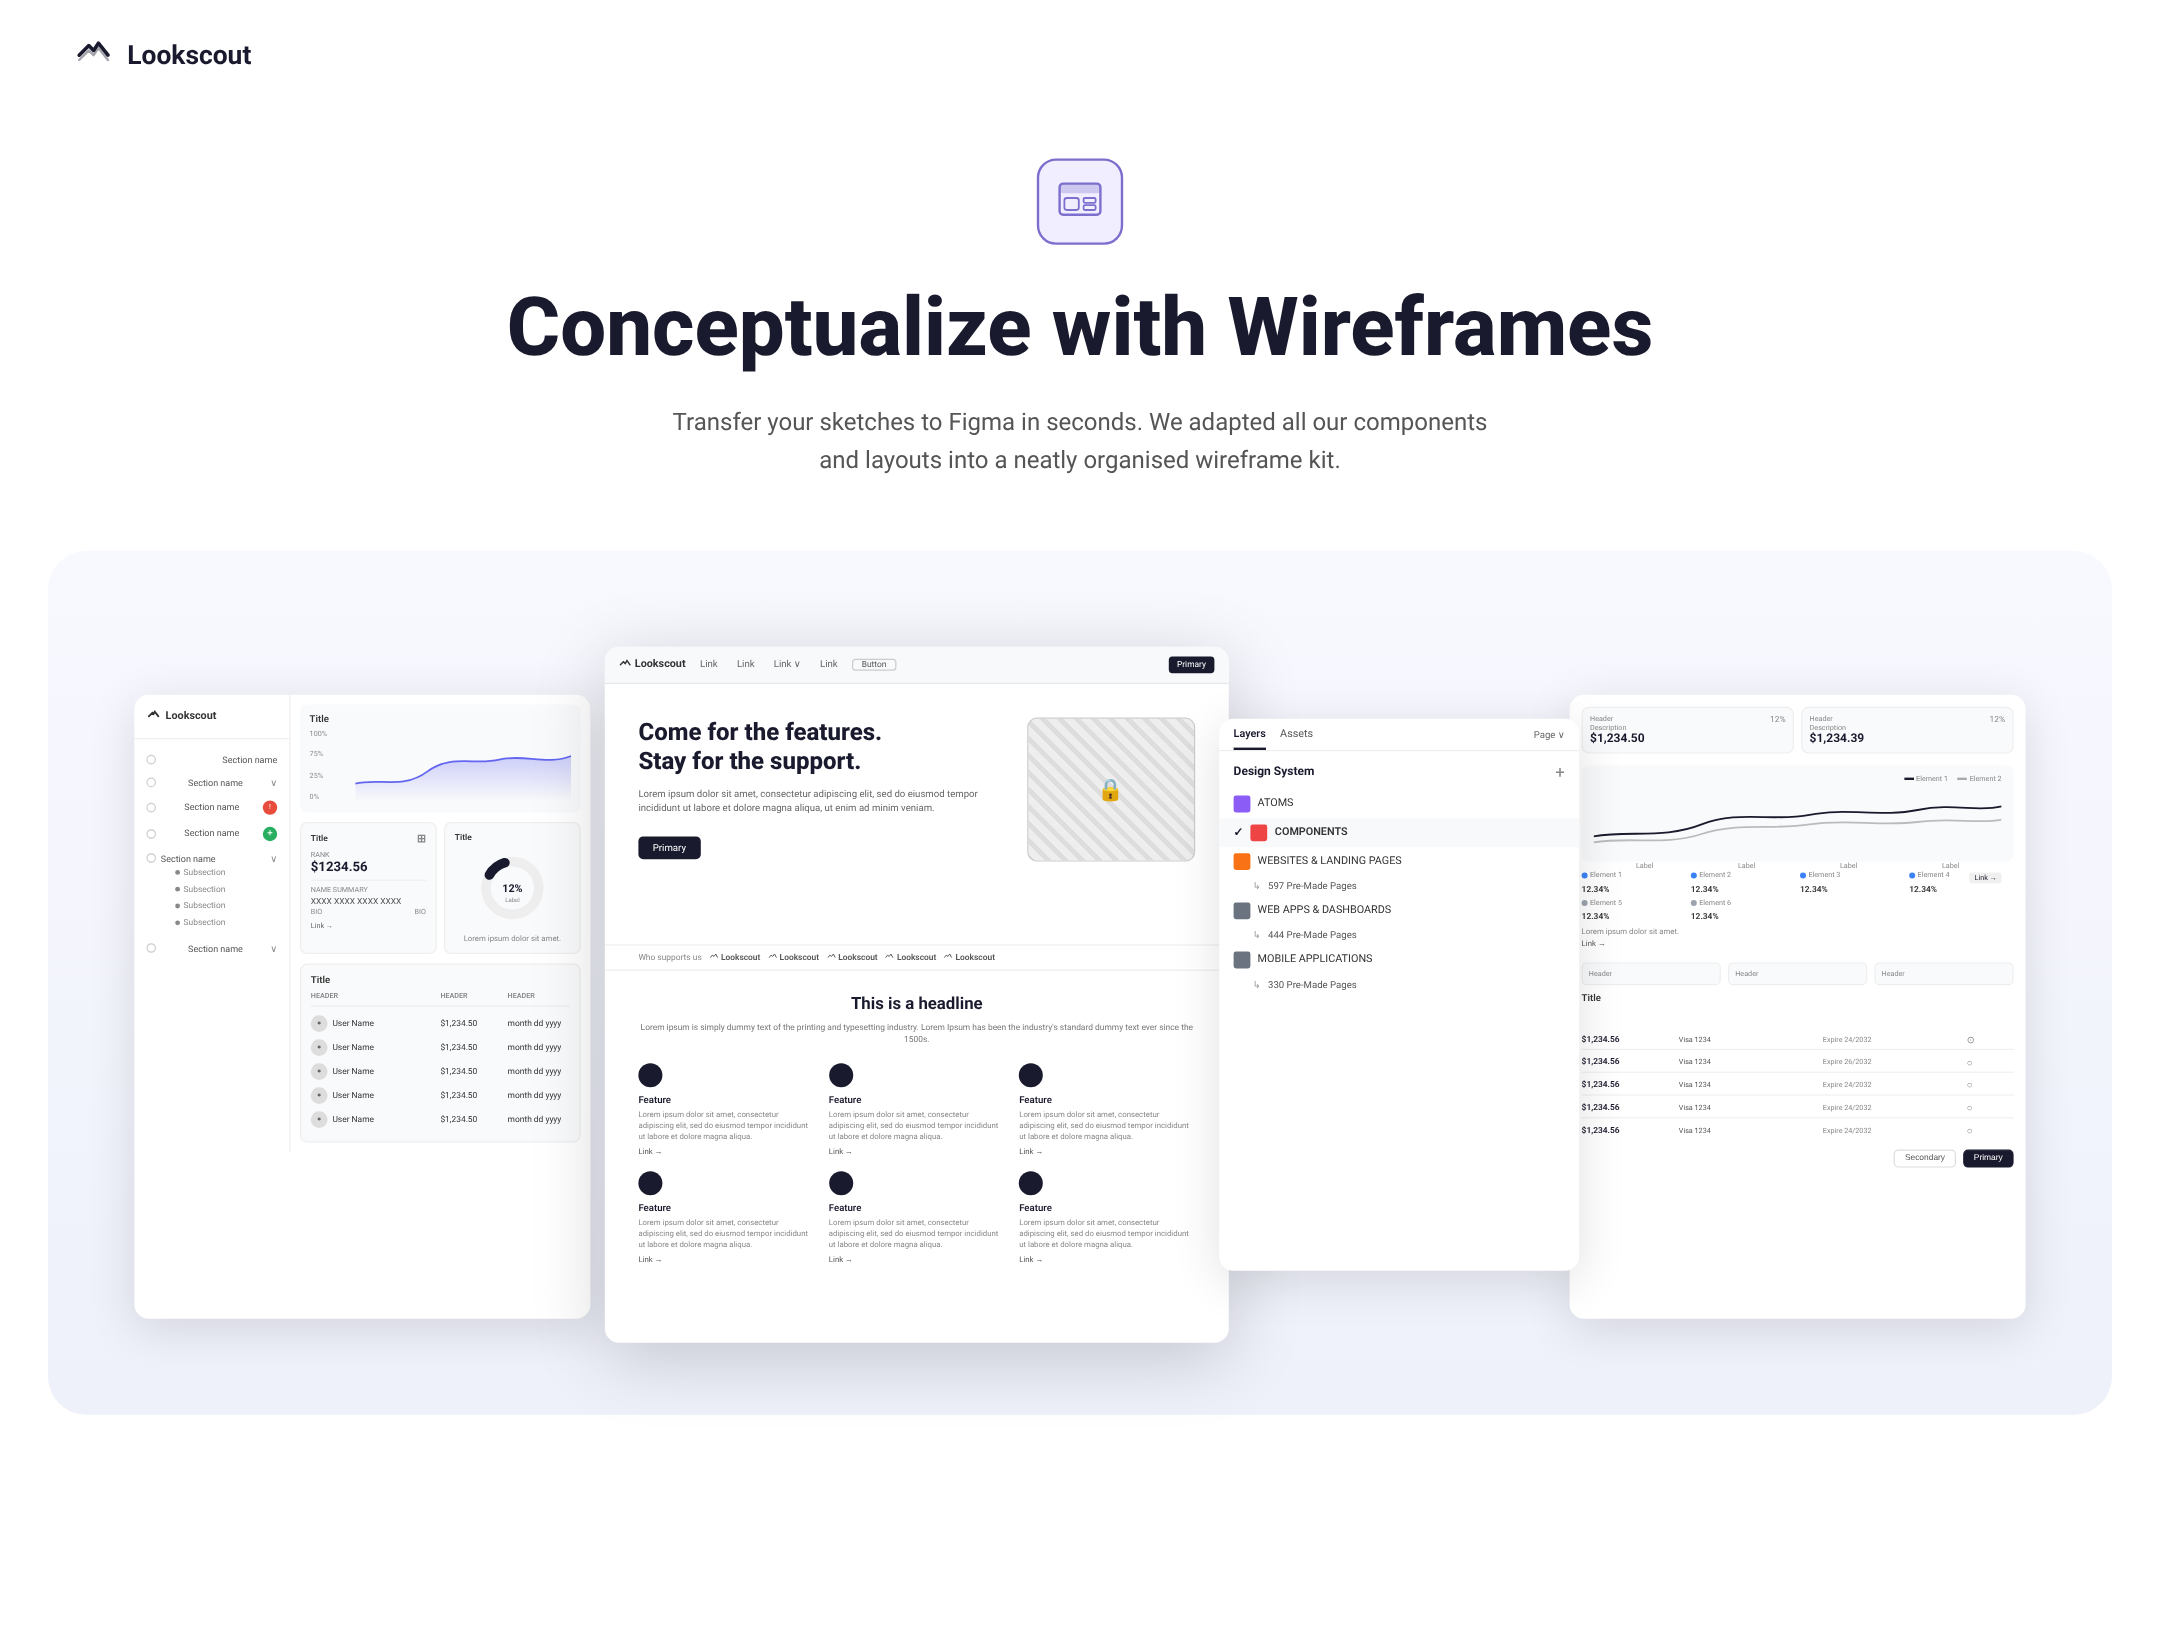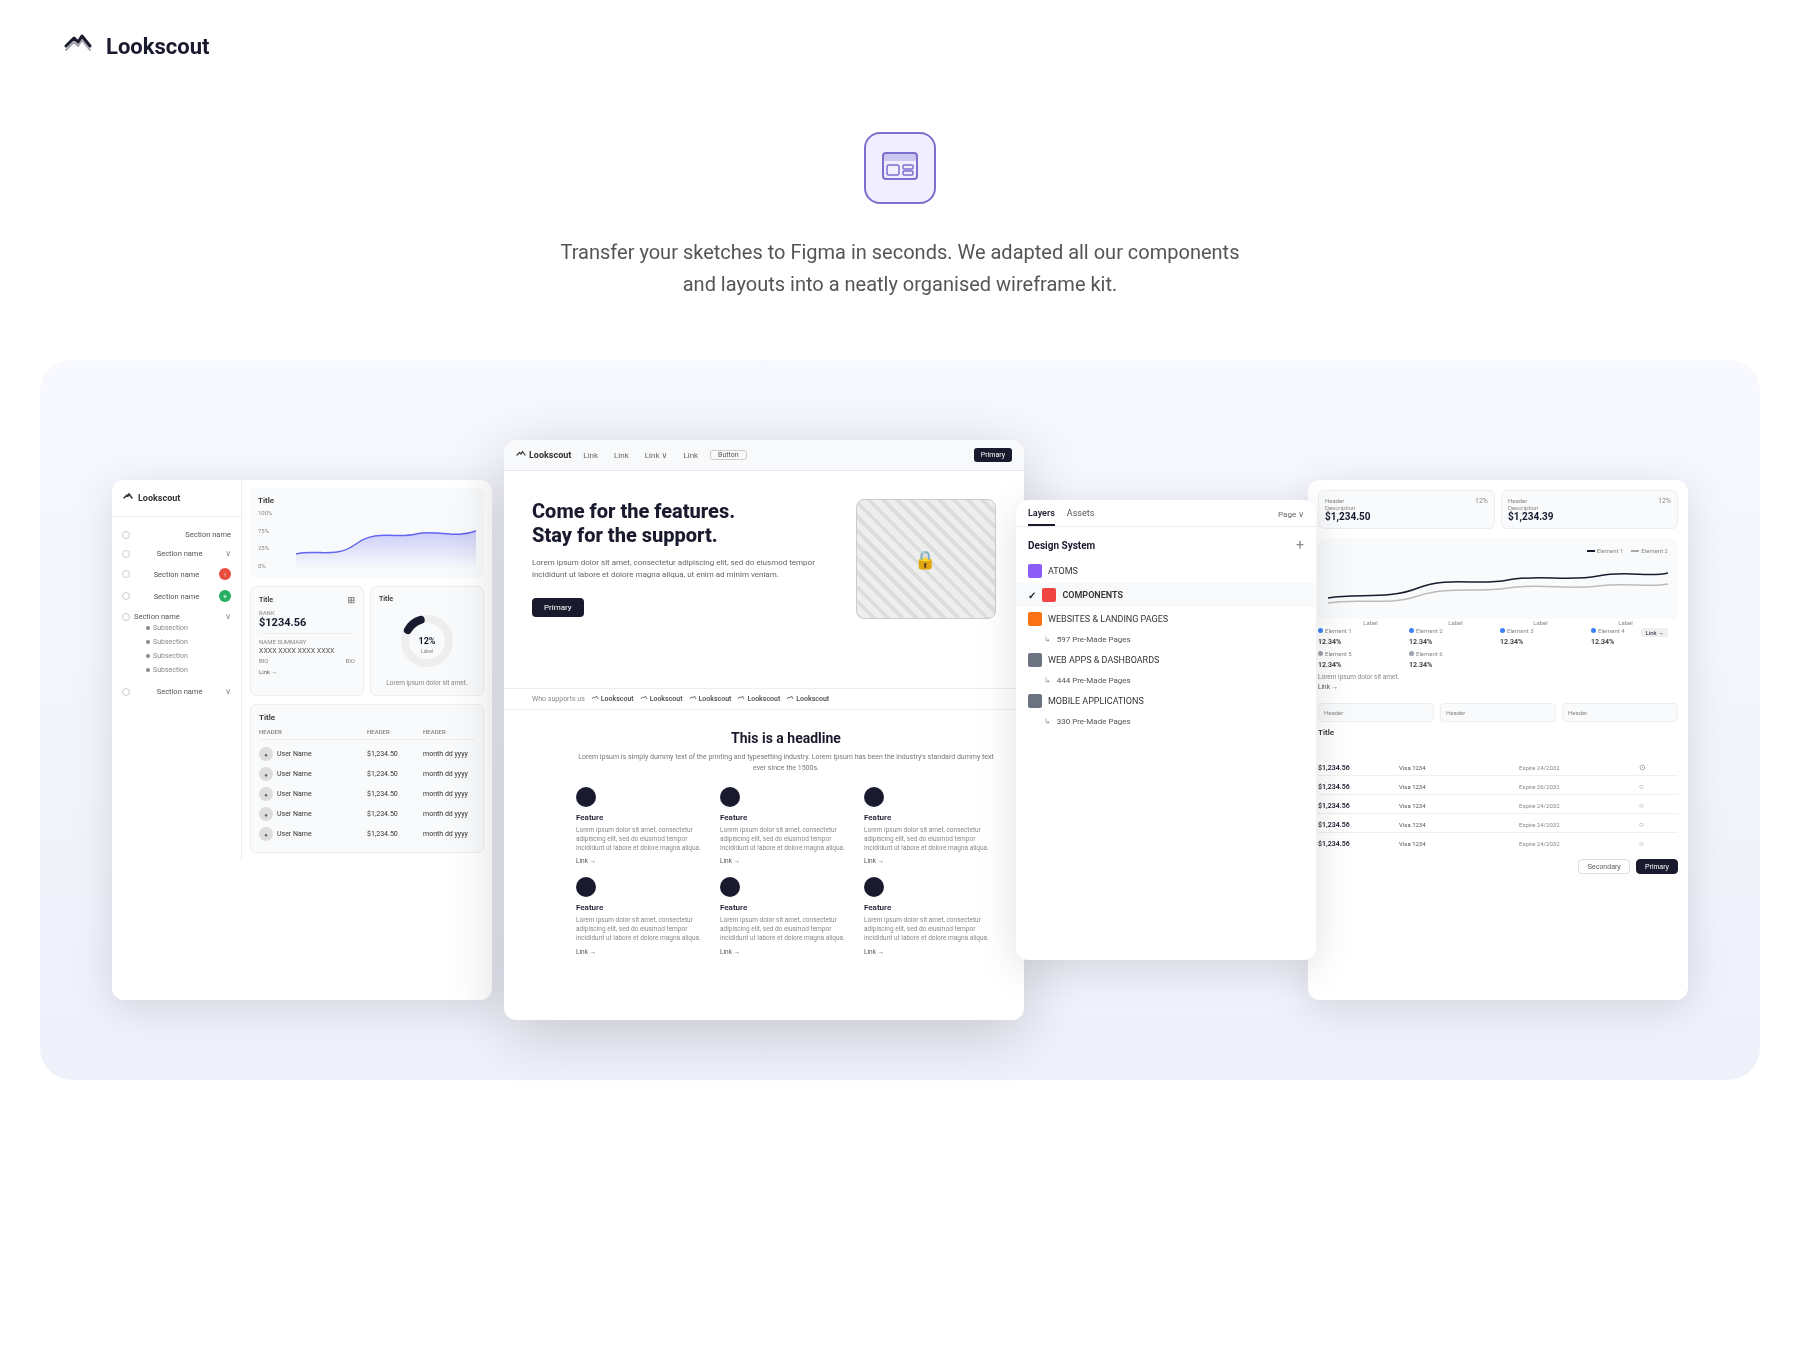--- a/index.html
+++ b/index.html
@@ -438,21 +438,20 @@
       color: #555;
       display: flex;
       align-items: center;
       gap: 2px;
       font-weight: 600;
     }
 
     
     .center-bottom {
       padding: 20px 28px;
-      margin-left: 44px;
     }
     .center-headline {
       font-size: 14px;
       font-weight: 700;
       color: #1a1a2e;
       text-align: center;
       margin-bottom: 6px;
     }
     .center-headline-text {
       font-size: 7px;
@@ -691,20 +690,21 @@
     <div class="hero-icon-box">
       <svg width="42" height="42" viewBox="0 0 42 42" fill="none">
         <rect x="4" y="6" width="34" height="26" rx="3" stroke="#7c6fcd" stroke-width="2" fill="none"></rect>
         <rect x="4" y="6" width="34" height="8" rx="3" fill="#7c6fcd" opacity="0.3"></rect>
         <rect x="8" y="18" width="12" height="10" rx="2" stroke="#7c6fcd" stroke-width="1.5" fill="none"></rect>
         <rect x="24" y="18" width="10" height="4" rx="1" stroke="#7c6fcd" stroke-width="1.5" fill="none"></rect>
         <rect x="24" y="24" width="10" height="4" rx="1" stroke="#7c6fcd" stroke-width="1.5" fill="none"></rect>
       </svg>
     </div>
   </div>
+  <h1 class="hero-title">Conceptualize with Wireframes</h1>
   <p class="hero-subtitle">Transfer your sketches to Figma in seconds. We adapted all our components and layouts into a neatly organised wireframe kit.</p>
 </section>
 
 <div class="screenshots-section">
   <div style="position:relative;width:100%;max-width:1600px;display:flex;gap:12px;justify-content:center;align-items:flex-start;">
 
 
     <div class="screenshot-left">
       <div style="display:flex;height:100%;">
 

